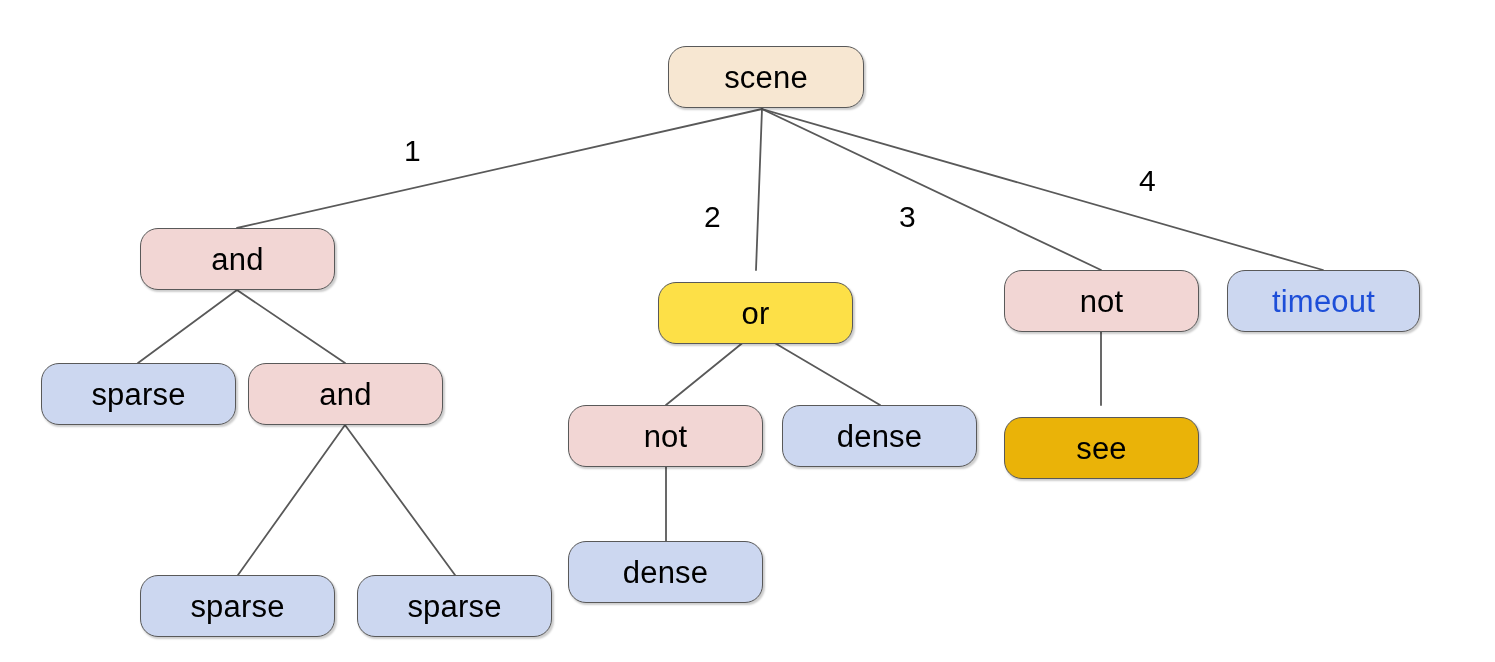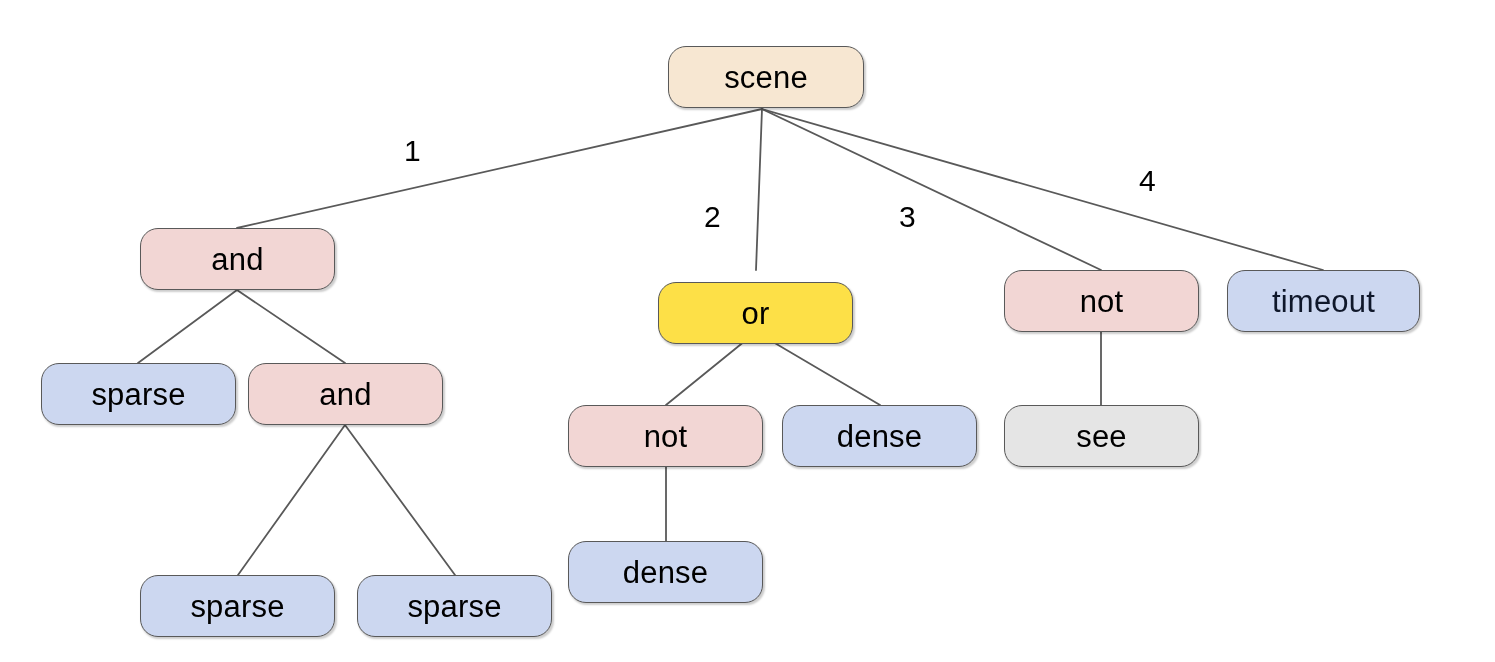--- a/index.html
+++ b/index.html
@@ -74,36 +74,36 @@
       </div>
       <div class="node op" style="left: 140px; top: 228px; width: 195px; height: 62px; background: rgb(242, 214, 212); border-color: rgb(89, 89, 89); color: rgb(0, 0, 0);">
         <span>and</span>
       </div>
       <div class="node op" style="left: 658px; top: 270px; width: 195px; height: 62px; background: #fde047; border-color: rgb(89, 89, 89); color: rgb(0, 0, 0); margin-top: 12px;">
         <span>or</span>
       </div>
       <div class="node op" style="left: 1004px; top: 270px; width: 195px; height: 62px; background: rgb(242, 214, 212); border-color: rgb(89, 89, 89); color: rgb(0, 0, 0);">
         <span>not</span>
       </div>
-      <div class="node leaf" style="left: 1227px; top: 270px; width: 193px; height: 62px; background: rgb(204, 215, 240); border-color: rgb(89, 89, 89); color: #0f172a;">
+      <div class="node leaf" style="left: 1227px; top: 270px; width: 193px; height: 62px; background: rgb(204, 215, 240); border-color: rgb(89, 89, 89); color: #1d4ed8;">
         <span>timeout</span>
       </div>
       <div class="node leaf" style="left: 41px; top: 363px; width: 195px; height: 62px; background: rgb(204, 215, 240); border-color: rgb(89, 89, 89); color: rgb(0, 0, 0);">
         <span>sparse</span>
       </div>
       <div class="node op" style="left: 248px; top: 363px; width: 195px; height: 62px; background: rgb(242, 214, 212); border-color: rgb(89, 89, 89); color: rgb(0, 0, 0);">
         <span>and</span>
       </div>
       <div class="node op" style="left: 568px; top: 405px; width: 195px; height: 62px; background: rgb(242, 214, 212); border-color: rgb(89, 89, 89); color: rgb(0, 0, 0);">
         <span>not</span>
       </div>
       <div class="node leaf" style="left: 782px; top: 405px; width: 195px; height: 62px; background: rgb(204, 215, 240); border-color: rgb(89, 89, 89); color: rgb(0, 0, 0);">
         <span>dense</span>
       </div>
-      <div class="node leaf" style="left: 1004px; top: 405px; width: 195px; height: 62px; background: #e5e5e5; border-color: rgb(89, 89, 89); color: rgb(0, 0, 0);">
+      <div class="node leaf" style="left: 1004px; top: 417px; width: 195px; height: 62px; background: #eab308; border-color: rgb(89, 89, 89); color: rgb(0, 0, 0);">
         <span>see</span>
       </div>
       <div class="node leaf" style="left: 568px; top: 541px; width: 195px; height: 62px; background: rgb(204, 215, 240); border-color: rgb(89, 89, 89); color: rgb(0, 0, 0);">
         <span>dense</span>
       </div>
       <div class="node leaf" style="left: 140px; top: 575px; width: 195px; height: 62px; background: rgb(204, 215, 240); border-color: rgb(89, 89, 89); color: rgb(0, 0, 0);">
         <span>sparse</span>
       </div>
       <div class="node leaf" style="left: 357px; top: 575px; width: 195px; height: 62px; background: rgb(204, 215, 240); border-color: rgb(89, 89, 89); color: rgb(0, 0, 0);">
         <span>sparse</span>

